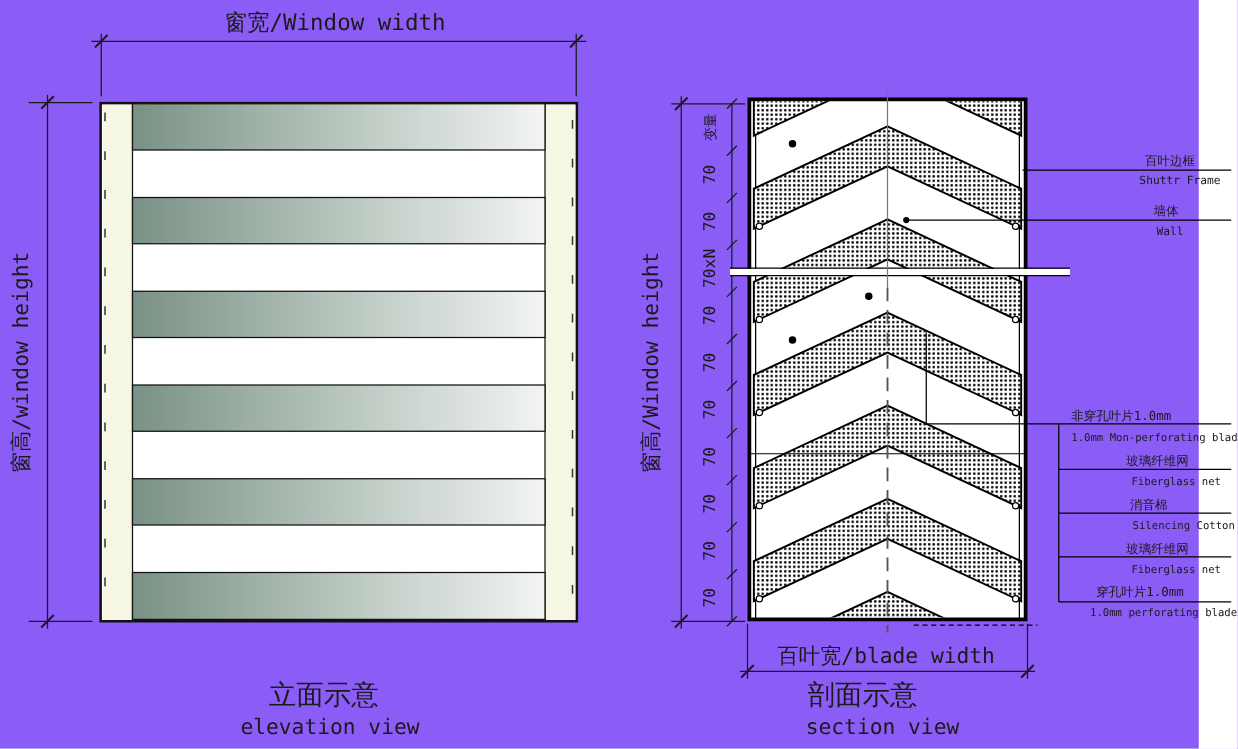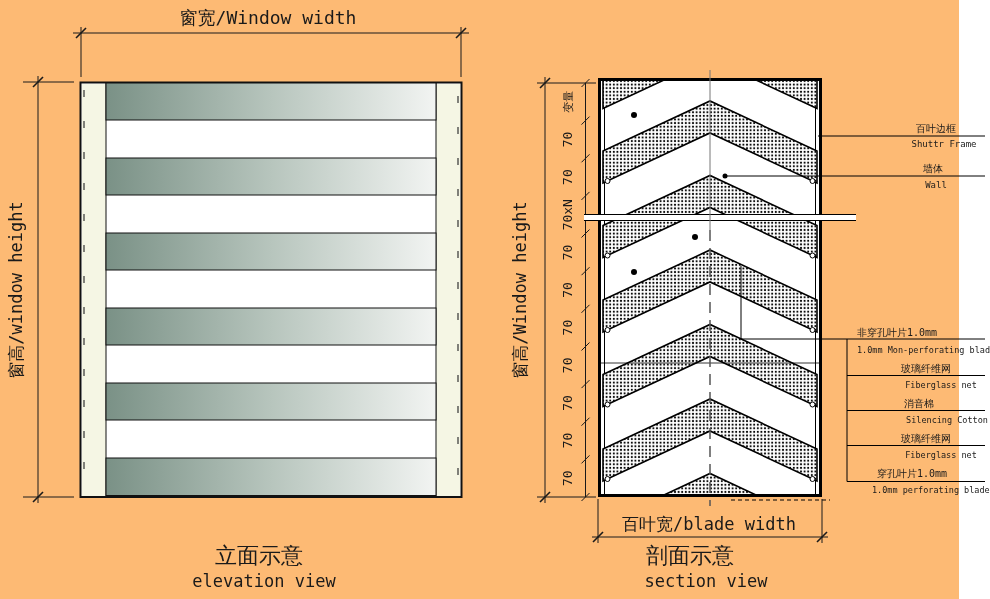--- a/index.html
+++ b/index.html
@@ -1,19 +1,19 @@
 <!DOCTYPE html>
 <html><head>
 <meta charset="utf-8">
 <style>
   html,body{margin:0;padding:0;background:#ffffff;}
   .canvas{
     position:relative;
     width:959px;height:599px;
-    background:#fdba74;
+    background:#8b5cf6;
     font-family:"DejaVu Sans Mono", monospace;
   }
   svg text{
     font-family:"DejaVu Sans Mono", monospace;
     fill:#1a1a1a;
   }
   .cn-caption{font-family:"DejaVu Serif", serif;}
 </style>
 </head>
 <body>

